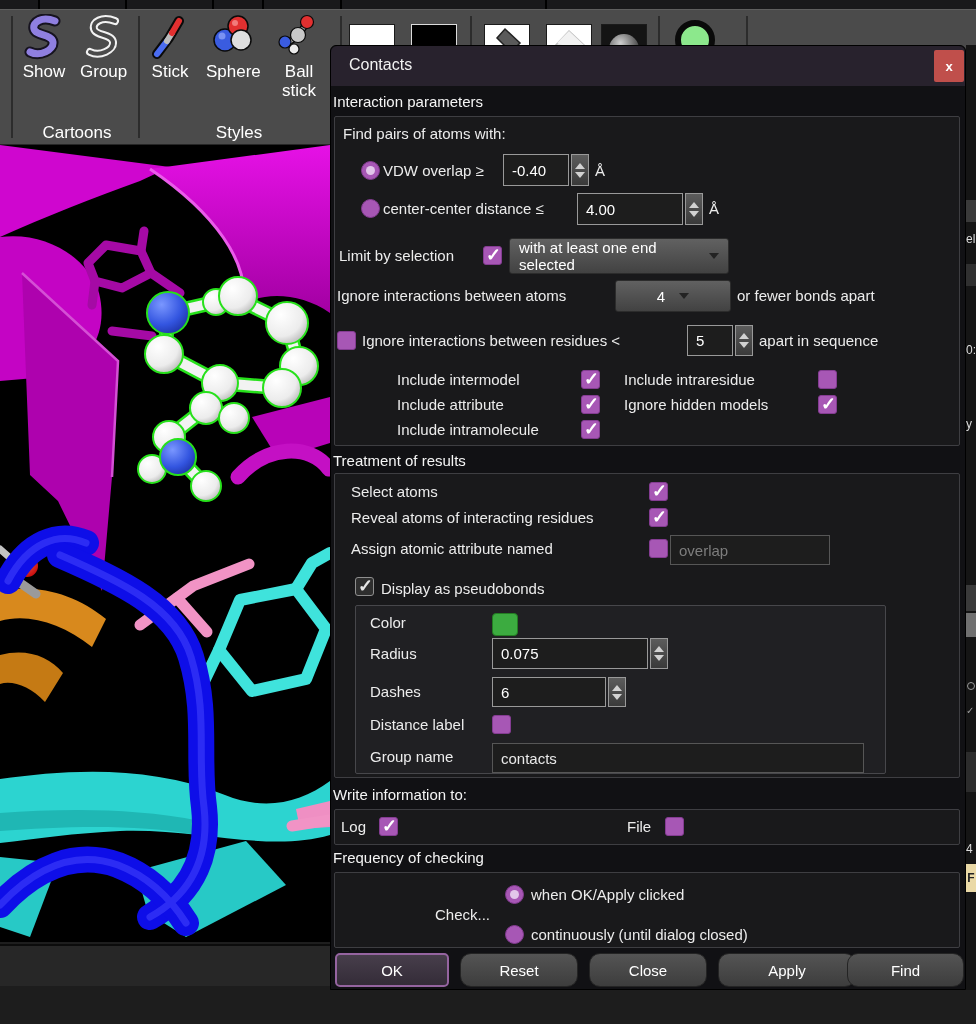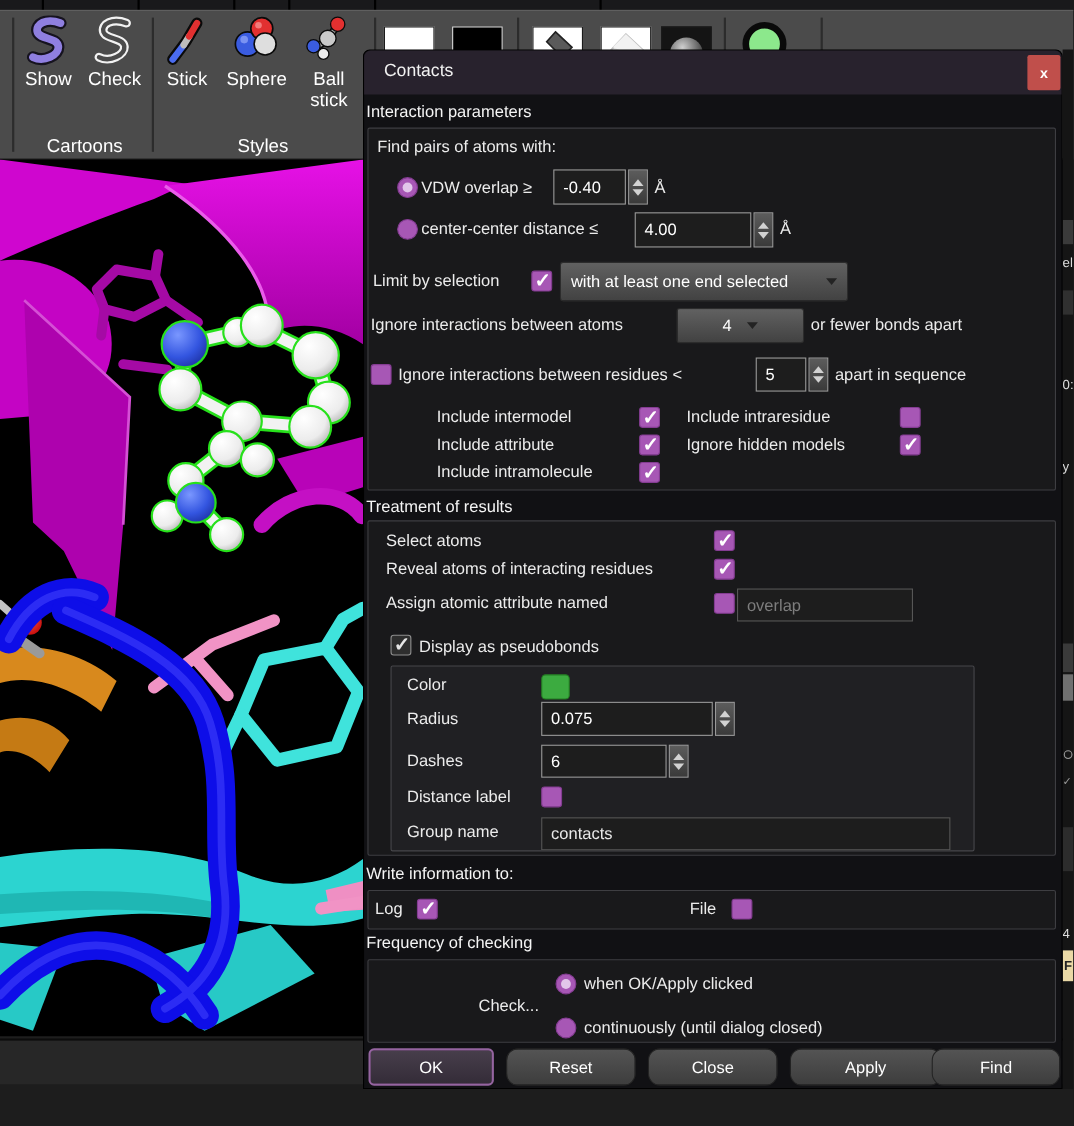--- a/index.html
+++ b/index.html
@@ -98,21 +98,21 @@
         <path d="M33,7 C20,2 10,8 12,15 C14,22 30,20 31,28 C32,36 18,43 8,38" fill="none" stroke="#16131f" stroke-width="11" stroke-linecap="round"></path>
         <path d="M33,7 C20,2 10,8 12,15 C14,22 30,20 31,28 C32,36 18,43 8,38" fill="none" stroke="#8f7fe0" stroke-width="7" stroke-linecap="round"></path>
       </svg>
       <span class="tlabel">Show</span>
     </div>
     <div class="tool" style="left:80px">
       <svg class="ticon" viewBox="0 0 44 46">
         <path d="M33,7 C20,2 10,8 12,15 C14,22 30,20 31,28 C32,36 18,43 8,38" fill="none" stroke="#f2f2f2" stroke-width="8" stroke-linecap="round"></path>
         <path d="M33,7 C20,2 10,8 12,15 C14,22 30,20 31,28 C32,36 18,43 8,38" fill="none" stroke="#4b4b4b" stroke-width="4" stroke-linecap="round"></path>
       </svg>
-      <span class="tlabel">Check</span>
+      <span class="tlabel">Group</span>
     </div>
     <div class="tool" style="left:148px">
       <svg class="ticon" viewBox="0 0 44 46">
         <path d="M9,40 L21,24 L31,7" fill="none" stroke="#0a0a0a" stroke-width="10" stroke-linecap="round" stroke-linejoin="round"></path>
         <path d="M9,40 L19,27" fill="none" stroke="#4a6cf0" stroke-width="6" stroke-linecap="round"></path>
         <path d="M19,27 L24,19" fill="none" stroke="#bdbdbd" stroke-width="6" stroke-linecap="round"></path>
         <path d="M24,19 L31,7" fill="none" stroke="#e23030" stroke-width="6" stroke-linecap="round"></path>
       </svg>
       <span class="tlabel">Stick</span>
     </div>
@@ -315,21 +315,21 @@
         <div class="val" style="width:106px;height:32px">4.00</div>
         <div class="arr" style="height:32px">
             <span class="tri-up"></span>
             <span class="tri-dn"></span>
           </div>
       </div>
       <span class="lbl" style="left:374px;top:83px">Å</span>
 
       <span class="lbl" style="left:4px;top:130px">Limit by selection</span>
       <span class="cb on" style="left:148px;top:129px"></span>
-      <div class="combo" style="left:174px;top:121px;width:262px;height:36px">
+      <div class="combo" style="left:174px;top:121px;width:220px;height:36px">
         <span>with at least one end selected</span>
         <span class="carrow"></span>
       </div>
 
       <span class="lbl" style="left:2px;top:170px">Ignore interactions between atoms</span>
       <div class="combo center" style="left:280px;top:163px;width:116px;height:32px">
         <span>4</span>
         <span class="carrow"></span>
       </div>
       <span class="lbl" style="left:402px;top:170px">or fewer bonds apart</span>

